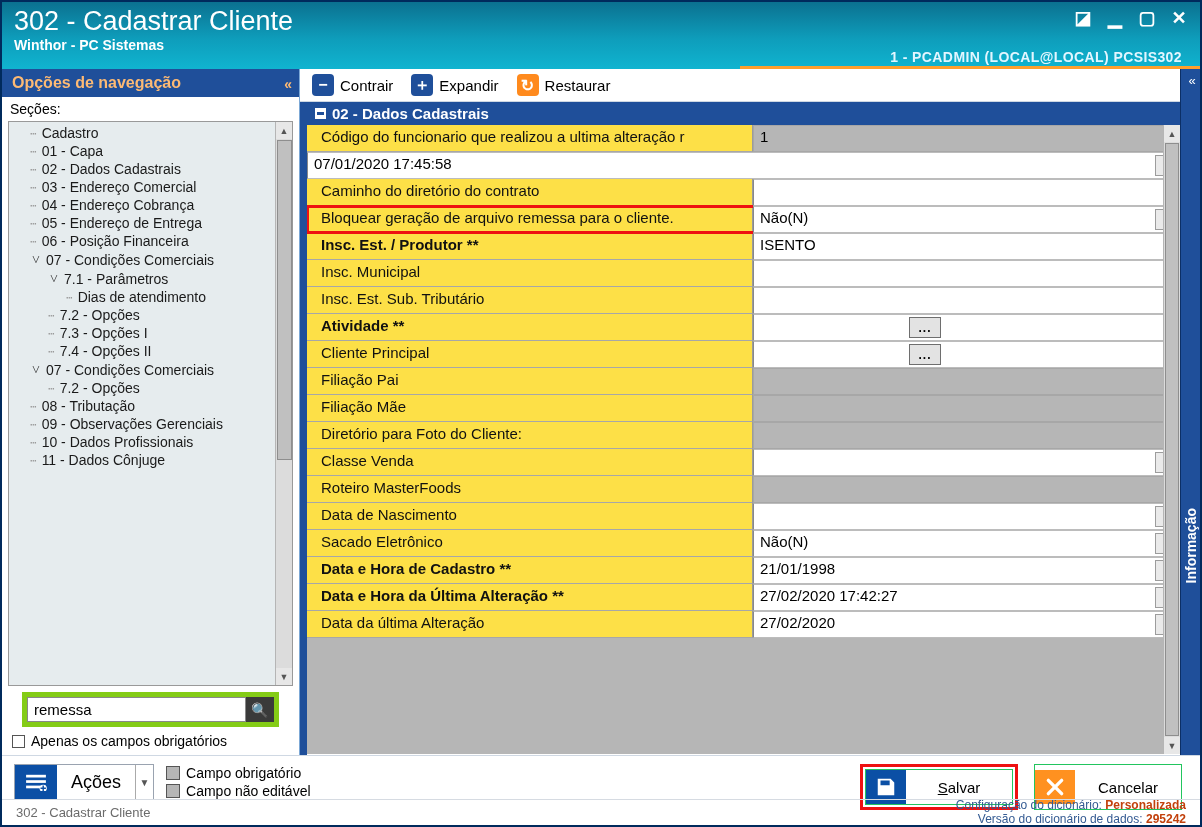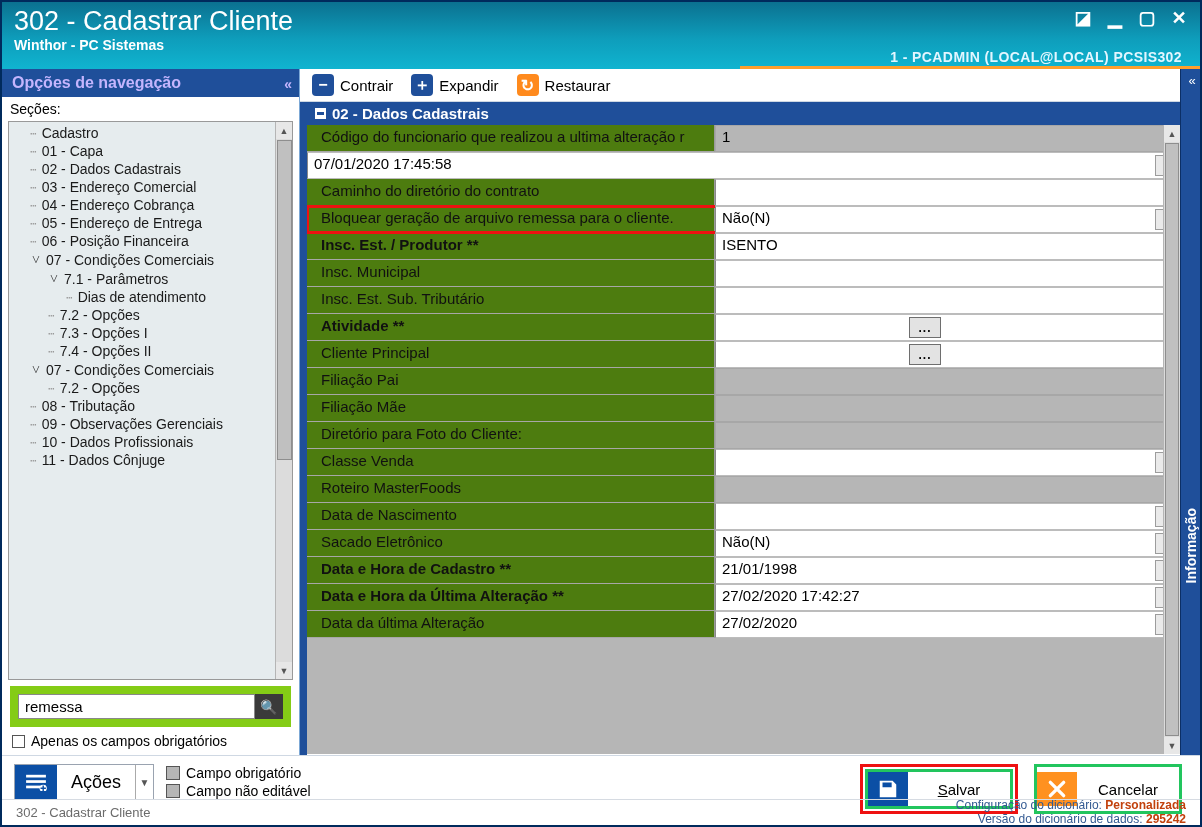--- a/index.html
+++ b/index.html
@@ -12,36 +12,36 @@
 .titlebar .right { position: absolute; right: 18px; bottom: 4px; font-size: 14px; font-weight: 600; color: #e3f6ff; letter-spacing: 0.4px; }
 .titlebar .winbtns { position: absolute; top: 6px; right: 10px; display: flex; gap: 10px; }
 .titlebar .winbtns span { width: 22px; height: 20px; display:inline-flex; align-items:center; justify-content:center; font-size: 18px; font-weight:bold; color:#fff; cursor:pointer;}
 .orange-strip { height:3px; background:#ff9f2d; position:absolute; right:0; bottom:0; width:460px; }
 
 
 .layout { display:flex; height: calc(100% - 67px - 70px); }
 
 
 .nav { width: 298px; background:#fff; display:flex; flex-direction:column; border-right:1px solid #7ca8d6; }
-.nav-header { background:#1f4f9a; color:#c4b5fd; font-size:16px; font-weight:600; padding:5px 10px; display:flex; justify-content:space-between; align-items:flex-end;}
+.nav-header { background:#1f4f9a; color:#fdba74; font-size:16px; font-weight:600; padding:5px 10px; display:flex; justify-content:space-between; align-items:flex-end;}
 .nav-header .chev { font-size:14px; letter-spacing:-3px; }
 .nav-sections-lbl { font-size:14px; padding:4px 8px 2px 8px; }
 .tree-wrap { flex:1; border:1px solid #999; margin:2px 6px; background: #e6ecee; position:relative; overflow:hidden;}
 .tree { font-size:14px; color:#1a1a1a; padding:2px 0 2px 3px; }
 .tree .row { white-space: nowrap; padding:1px 0; display:flex; align-items:center; gap:4px; cursor:pointer;}
 .tree .ind1 { padding-left: 18px; }
 .tree .ind2 { padding-left: 36px; }
 .tree .ind3 { padding-left: 54px; }
 .tree .dots { color:#9a9a9a; font-family: monospace; font-size:11px; letter-spacing:-1px; margin-right:2px; }
 .tree .exp { width:12px; display:inline-block; text-align:center; font-family: monospace; color:#333;}
 .tree-scroll { position:absolute; top:0; right:0; width:17px; height:100%; background:#dcdcdc; border-left:1px solid #b5b5b5; display:flex; flex-direction:column; align-items:center;}
 .tree-scroll .arr { height:17px; width:100%; background:#e7e7e7; display:flex; align-items:center; justify-content:center; font-size:9px; color:#555;}
 .tree-scroll .thumb { width:15px; flex:0 0 320px; background:#c0c0c0; border:1px solid #8e8e8e; margin-top:1px;}
 
-.search-row { display:flex; margin:4px 8px; border:8px solid #84cc16; }
+.search-row { display:flex; margin:4px 20px; border:5px solid #84cc16; }
 .search-row input { flex:1; border:1px solid #888; font-size:15px; padding:3px 6px; outline:none; }
 .search-row .sicon { width:28px; background:#3a3a3a; color:#fff; display:flex; align-items:center; justify-content:center; font-size:14px; }
 
 .chk-row { display:flex; align-items:center; gap:6px; margin:2px 10px 6px 10px; font-size:14px;}
 .fake-check { width:13px; height:13px; border:1px solid #555; background:#fff; display:inline-block;}
 
 
 .center { flex:1; background:#fff; display:flex; flex-direction:column; position:relative;}
 .toolbar { display:flex; align-items:center; gap:18px; padding:5px 12px; border-bottom:1px solid #cfd8e3; background:#fff; }
 .toolbar .tb { display:flex; align-items:center; gap:6px; font-size:15px; cursor:pointer;}
@@ -49,21 +49,21 @@
 .ic-minus { background:#1f4f9a;}
 .ic-plus  { background:#1f4f9a;}
 .ic-rest  { background:#ff8a1d;}
 .content-wrap { position:relative; flex:1; border-left:7px solid #1f4f9a; }
 .section-title { background:#1f4f9a; color:#fff; font-size:15px; font-weight:600; padding:3px 8px; display:flex; align-items:center; gap:6px;}
 .section-title .sq { width:11px; height:11px; background:#fff; position:relative;}
 .section-title .sq::after{content:""; position:absolute; top:4px; left:2px; right:2px; height:3px; background:#1f4f9a;}
 
 .grid { background:#b6b6b6; height:calc(100% - 24px); overflow:hidden; position:relative;}
 .grid-row { display:flex; height:27px; font-size:15px; align-items:stretch; }
-.grid-row .lbl { width:408px; padding:3px 4px 3px 14px; color:#111; background:#4d7c0f; border-bottom:1px solid #a7a7a7; border-right:1px solid #9b9b9b; overflow:hidden;}
+.grid-row .lbl { width:446px; padding:3px 4px 3px 14px; color:#111; background:#fde047; border-bottom:1px solid #a7a7a7; border-right:1px solid #9b9b9b; overflow:hidden;}
 .grid-row .lbl.bold { font-weight:700; }
 .grid-row .val { flex:1; background:#fff; border:1px solid #bcbcbc; border-left:1px solid #888; padding:2px 6px; position:relative;}
 .grid-row .val.grey-cell { background:#b6b6b6; border-color:#a7a7a7;}
 .grid-row .combo { position:absolute; right:2px; top:2px; bottom:2px; width:22px; background:#eaeaea; border:1px solid #9c9c9c; display:flex; align-items:center; justify-content:center; font-size:11px; color:#333;}
 .grid-row .ell { position:absolute; right:238px; top:2px; bottom:2px; width:32px; background:#e3e3e3; border:1px solid #6e6e6e; display:flex; align-items:center; justify-content:center; font-size:12px; letter-spacing:1px; font-weight:bold;}
 .hl-red { outline:3px solid #e11; outline-offset:-2px; }
 
 .info-tab { position:absolute; top:0; right:0; width:20px; height:100%; background:#1f4f9a; color:#fff; border-left:1px solid #0c2f66;}
 .info-tab .chev { text-align:center; padding-top:4px; font-size:13px; letter-spacing:-3px;}
 .info-tab .txt  { writing-mode: vertical-rl; transform: rotate(180deg); font-size:14px; font-weight:600; text-align:center; margin: 0 auto; margin-top:420px;}
@@ -78,21 +78,21 @@
 .acoes-btn { display:flex; align-items:center; border:1px solid #9aa3b0; background:#fff; cursor:pointer;}
 .acoes-btn .icon { width:42px; height:34px; background:#0b4fa5; display:flex; align-items:center; justify-content:center;}
 .acoes-btn .icon svg { fill:#fff;}
 .acoes-btn .lbl { padding:0 14px; font-size:18px; }
 .acoes-btn .dd { width:18px; height:34px; border-left:1px solid #aaa; display:flex; align-items:center; justify-content:center; font-size:10px; color:#555;}
 .legend { font-size:14px; display:flex; flex-direction:column; gap:2px;}
 .legend .r { display:flex; align-items:center; gap:6px;}
 .legend .sw { width:14px; height:14px; border:1px solid #555; background:#b6b6b6;}
 
 .foot-right { position:absolute; top:8px; right:18px; display:flex; gap:16px;}
-.bigbtn { display:flex; align-items:center; border:3px solid #22c55e; background:#fff; cursor:pointer; min-width:148px;}
+.bigbtn { display:flex; align-items:center; border:1px solid #22c55e; background:#fff; cursor:pointer; min-width:148px;}
 .bigbtn .icn { width:40px; height:34px; display:flex; align-items:center; justify-content:center;}
 .bigbtn .txt { flex:1; text-align:center; font-size:15px; padding:0 10px;}
 .salvar-icn { background:#0b4fa5;}
 .cancel-icn { background:#ff9120;}
 .salvar-wrap { border:3px solid #e11; padding:2px;}
 
 .statusbar { position:absolute; left:0; right:0; bottom:0; height:26px; display:flex; align-items:center; padding:0 14px; font-size:13px; color:#6b6b6b; border-top:1px solid #d6dbe2;}
 .statusbar .rgt { margin-left:auto; text-align:right; line-height:1.1; font-size:12px; color:#335a92;}
 .statusbar .rgt b { color:#c2410c; font-weight:600;}
 

